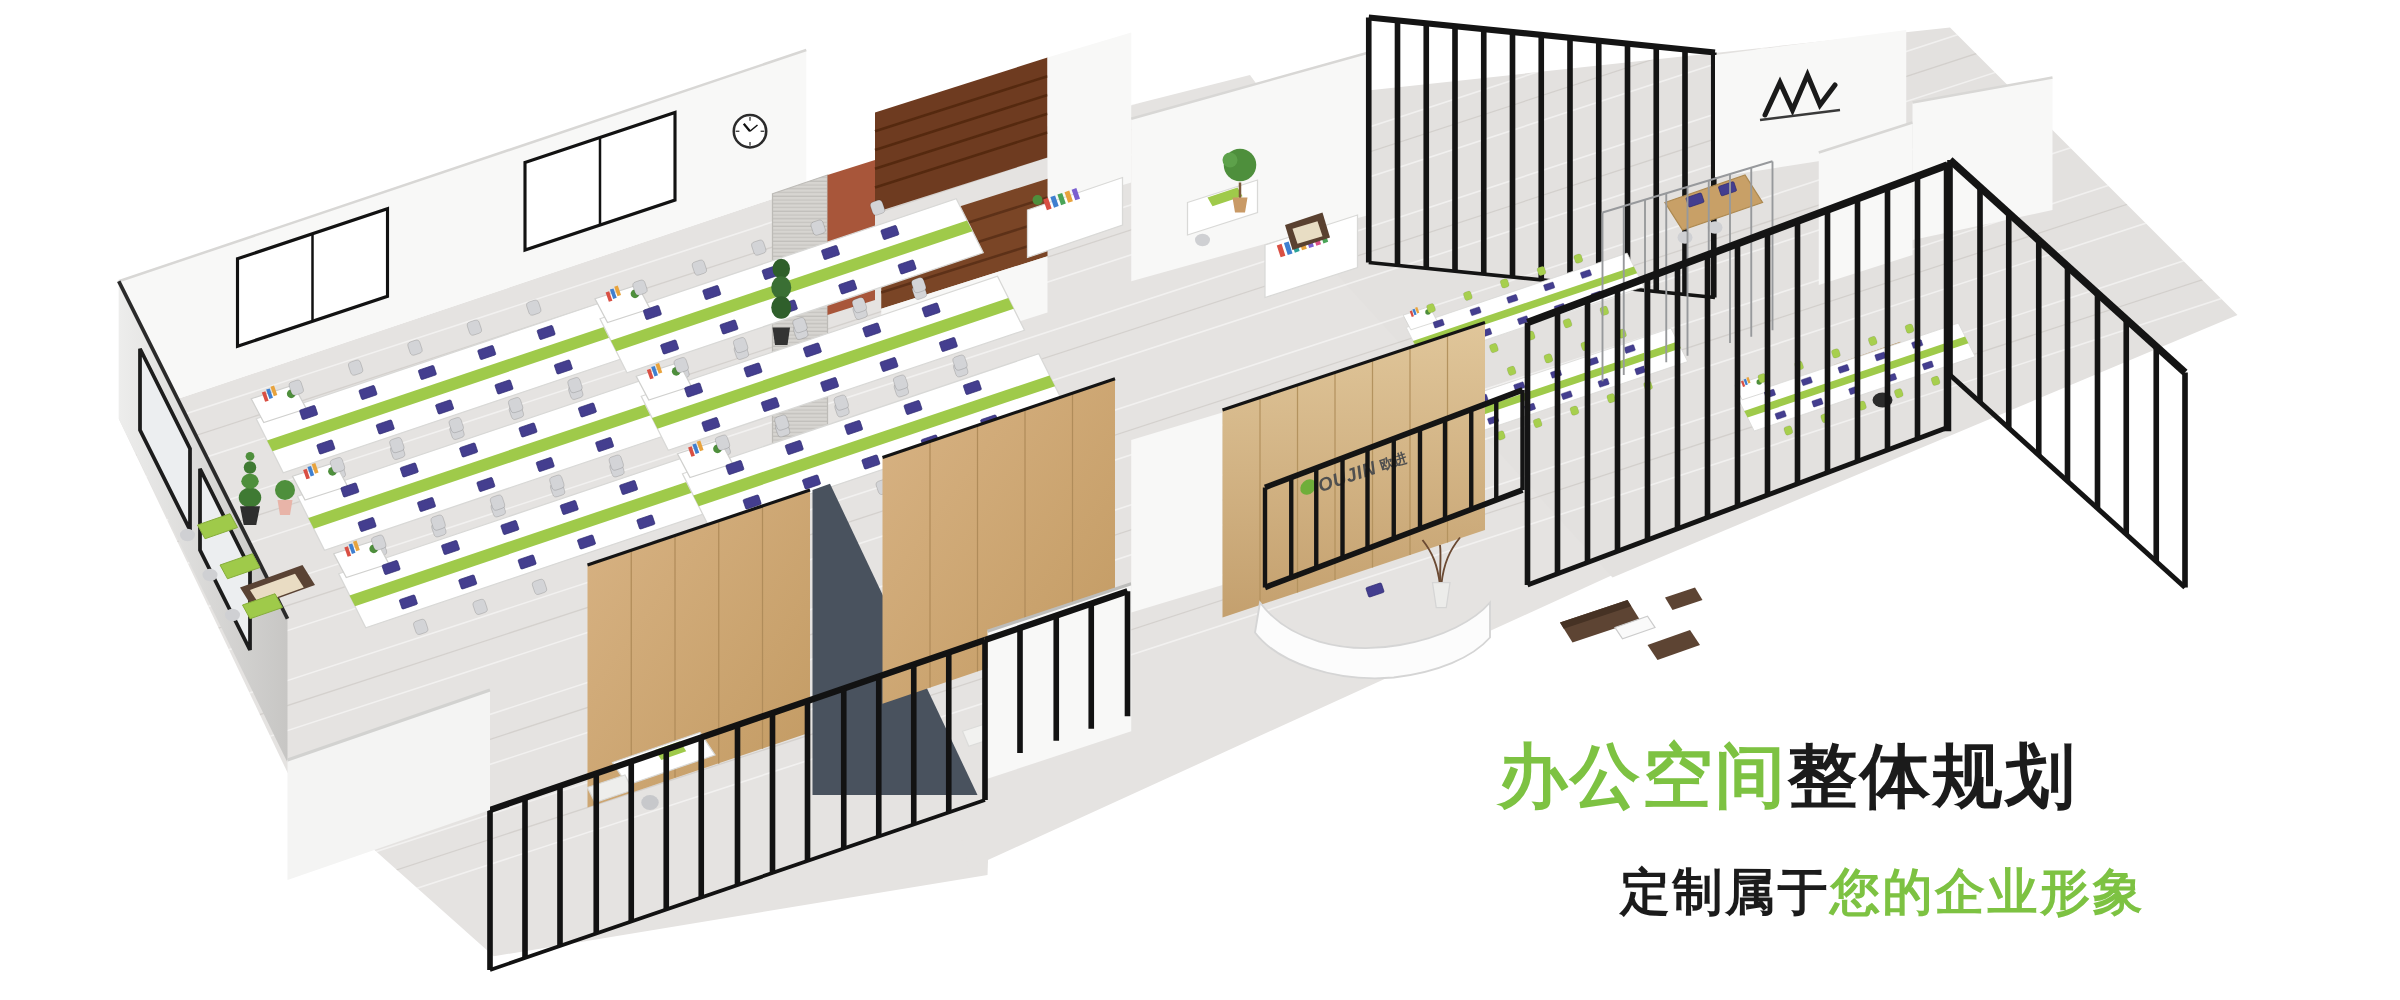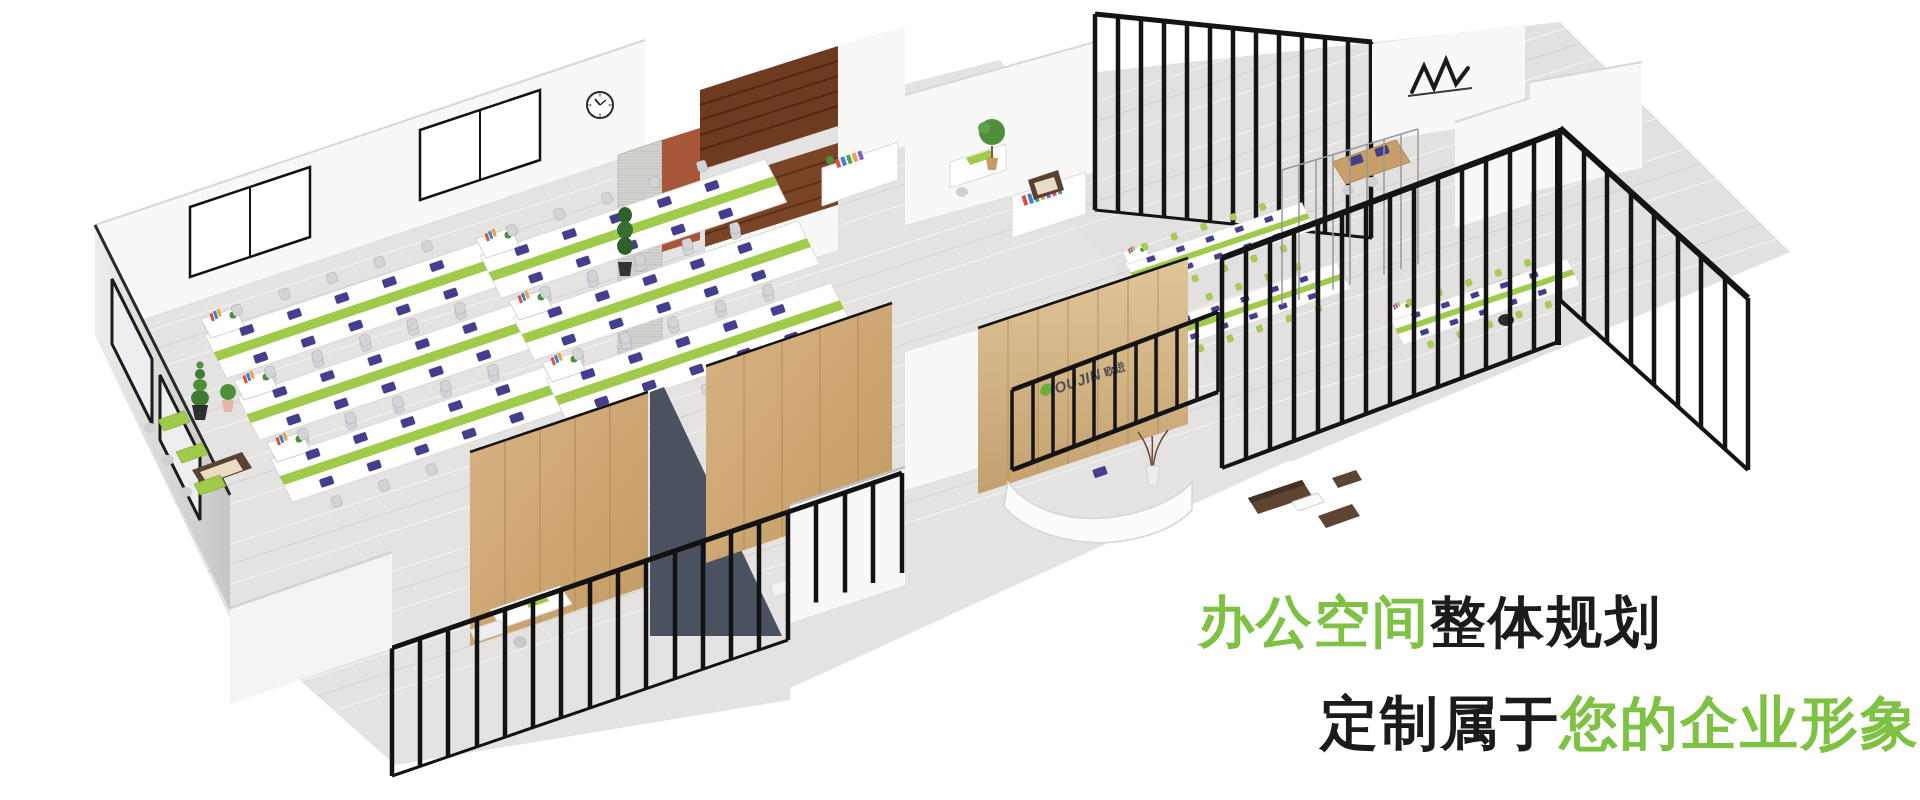--- a/index.html
+++ b/index.html
@@ -3,21 +3,21 @@
 <meta charset="utf-8">
 <style>
   html,body{margin:0;padding:0;background:#fff;}
   .banner{position:relative;width:1920px;height:800px;background:#ffffff;overflow:hidden;
           font-family:"Liberation Sans","DejaVu Sans",sans-serif;}
   .scene{position:absolute;left:0;top:0;}
   .headline{position:absolute;left:0;top:0;width:1920px;height:632px;pointer-events:none;
             font-family:"Liberation Serif","DejaVu Serif",serif;}
   .hl{position:absolute;white-space:nowrap;font-weight:600;letter-spacing:2px;line-height:1.1;}
   .hl1{left:1198px;top:592px;font-size:56px;}
-  .hl2{left:1296px;top:692px;font-size:58px;margin-left:24px;}
+  .hl2{left:1296px;top:692px;font-size:40px;}
   .green{color:#7dc242;}
   .dark{color:#1b1b1b;}
   
   .wallW{fill:#f8f8f7;}
   .wallEdge{stroke:#d8d7d5;stroke-width:2;}
   text.logoLatin{font:italic 700 15px "Liberation Sans",sans-serif;fill:#4f4f4f;letter-spacing:.5px;}
   text.logoCjk{font:700 11px "Liberation Sans",sans-serif;fill:#4f4f4f;}
 </style>
 </head>
 <body>

